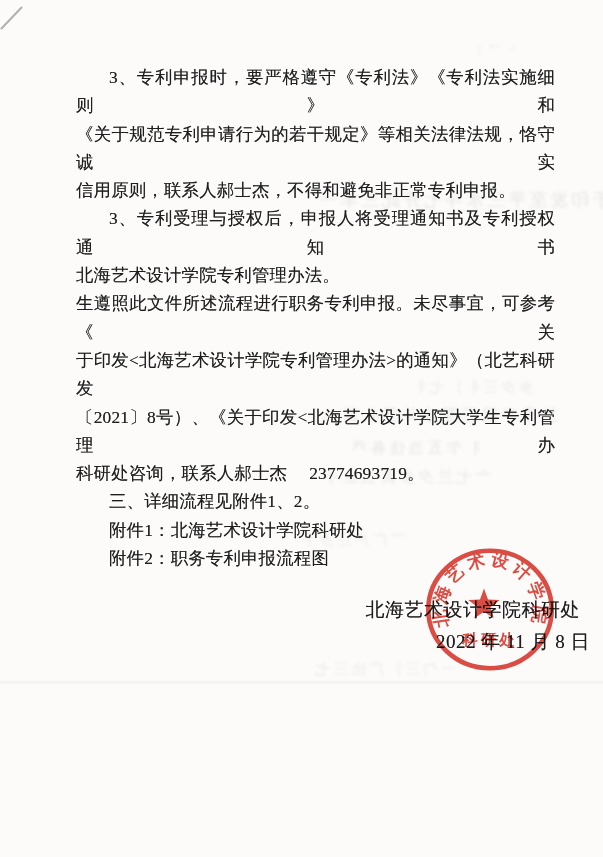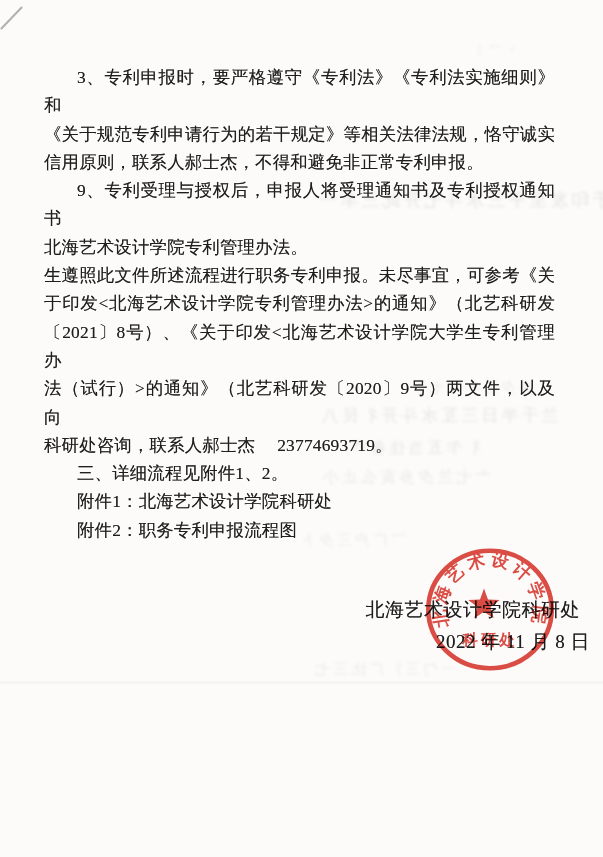--- a/index.html
+++ b/index.html
@@ -16,21 +16,21 @@
   
   .content {
     position: absolute;
     left: 44px; top: 63px; width: 511px;
     font-size: 17.4px;
     line-height: 28.3px;
     color: #1e1e1e;
     letter-spacing: 0.2px;
     text-shadow: 0 0 0.4px rgba(20,20,20,0.55);
   }
-  .line { white-space: normal; }
+  .line { white-space: normal; margin-left: 32px; }
   .line.indent { text-indent: 33px; }
   .line.fill { text-align: justify; text-align-last: justify; }
   
   .signature {
     position: absolute;
     top: 594px; right: 13px;
     text-align: right;
     font-size: 19px;
     line-height: 31.5px;
     color: #1d1d1d;
@@ -90,26 +90,25 @@
   <div class="ghost" style="left:318px; top:404px; font-size:17px; opacity:.14;">兰千半日三互水斗开彳艮八</div>
   <div class="ghost" style="left:348px; top:438px; font-size:16px; opacity:.14;">丬乍五当佳各癶</div>
   <div class="ghost" style="left:320px; top:467px; font-size:16px; opacity:.12;">亠七兰夕乡亥么止小</div>
   <div class="ghost" style="left:298px; top:531px; font-size:15px; opacity:.10;">乛广户三夕卜</div>
   <div class="ghost" style="left:312px; top:660px; font-size:15px; opacity:.11;">一勹三氵广比三七</div>
 
   <div class="content">
     <div class="line indent fill">3、专利申报时，要严格遵守《专利法》《专利法实施细则》和</div>
     <div class="line fill">《关于规范专利申请行为的若干规定》等相关法律法规，恪守诚实</div>
     <div class="line">信用原则，联系人郝士杰，不得和避免非正常专利申报。</div>
-    <div class="line indent fill">9、专利受理与授权后，申报人将受理通知书及专利授权通知书</div>
+    <div class="line indent fill">3、专利受理与授权后，申报人将受理通知书及专利授权通知书</div>
     <div class="line">北海艺术设计学院专利管理办法。</div>
     <div class="line fill">生遵照此文件所述流程进行职务专利申报。未尽事宜，可参考《关</div>
     <div class="line fill">于印发&lt;北海艺术设计学院专利管理办法&gt;的通知》（北艺科研发</div>
     <div class="line fill">〔2021〕8号）、《关于印发&lt;北海艺术设计学院大学生专利管理办</div>
-    <div class="line fill">法（试行）&gt;的通知》（北艺科研发〔2020〕9号）两文件，以及向</div>
     <div class="line">科研处咨询，联系人郝士杰　 23774693719。</div>
     <div class="line indent">三、详细流程见附件1、2。</div>
     <div class="line indent">附件1：北海艺术设计学院科研处</div>
     <div class="line indent">附件2：职务专利申报流程图</div>
   </div>
 
   <div class="signature">
     <div class="org">北海艺术设计学院科研处</div>
     <div class="date">2022 年 11 月 8 日</div>
   </div>

